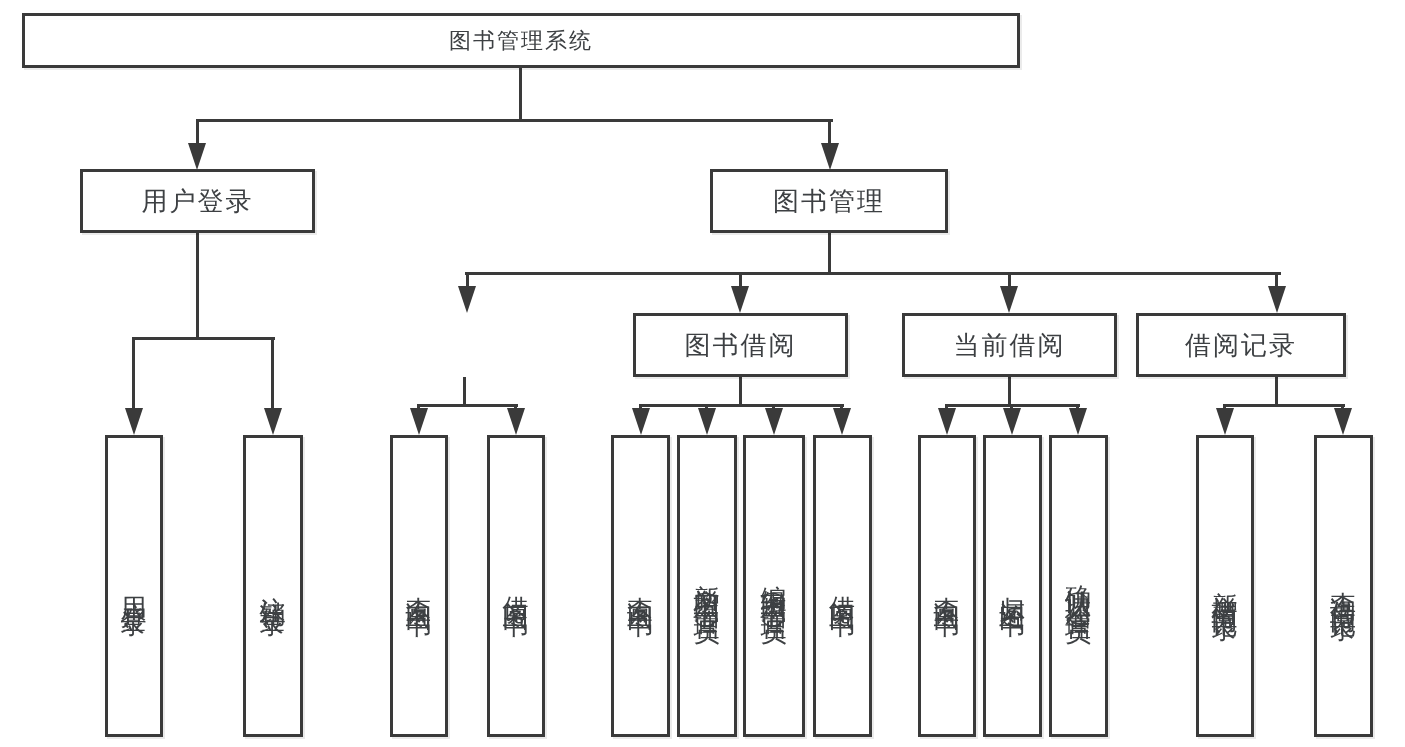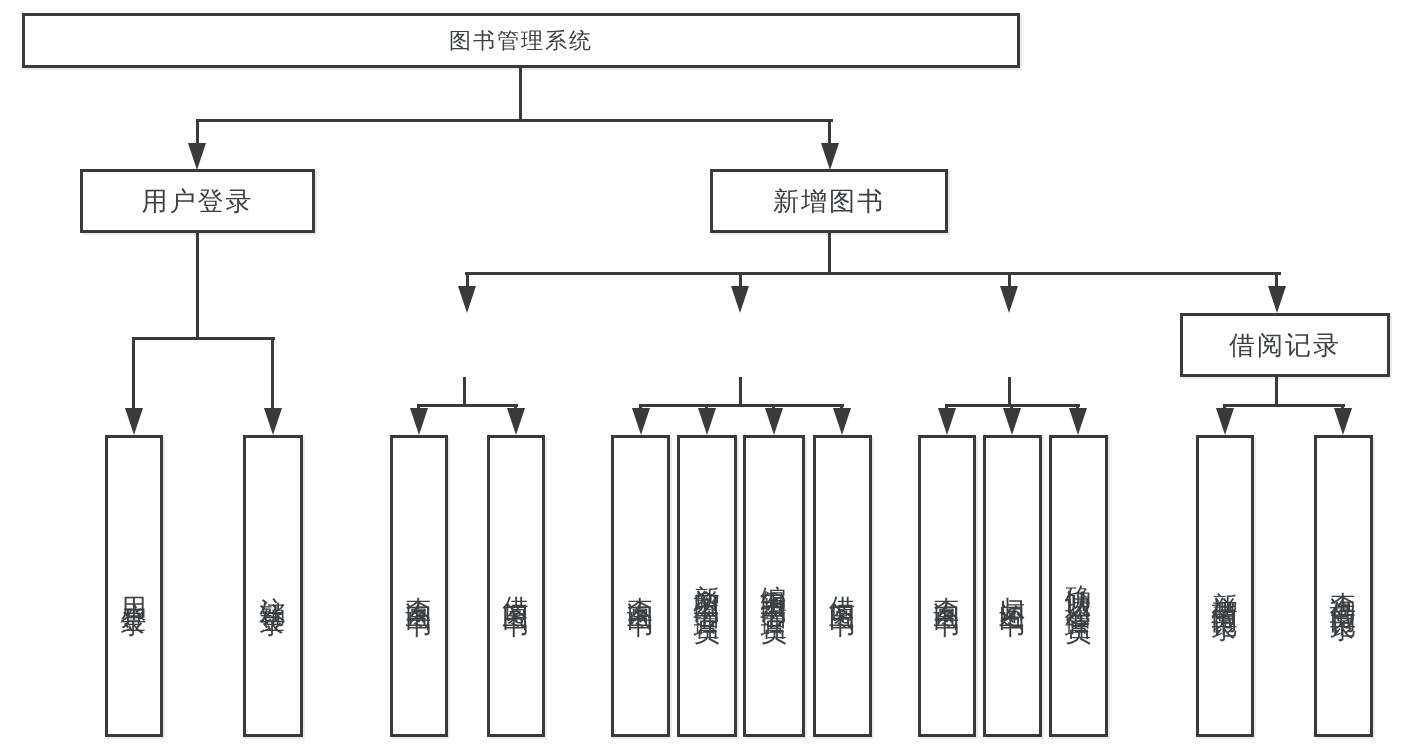--- a/index.html
+++ b/index.html
@@ -36,26 +36,28 @@
 </style>
 </head>
 <body>
 
 <div class="canvas">
 
   <div class="node root-box" style="left:22px; top:13px; width:998px; height:55px;">图书管理系统</div>
 
   <div class="node h-box" style="left:80px; top:169px; width:235px; height:64px;">用户登录</div>
 
-  <div class="node h-box" style="left:710px; top:169px; width:238px; height:64px;">新增图书</div>
+  <div class="node h-box" style="left:710px; top:169px; width:238px; height:64px;">图书管理</div>
 
 
+  <div class="node h-box" style="left:633px; top:313px; width:215px; height:64px;">图书借阅</div>
 
+  <div class="node h-box" style="left:902px; top:313px; width:215px; height:64px;">当前借阅</div>
 
-  <div class="node h-box" style="left:1180px; top:313px; width:210px; height:64px;">借阅记录</div>
+  <div class="node h-box" style="left:1136px; top:313px; width:210px; height:64px;">借阅记录</div>
 
   <div class="node leaf-box" style="left:105px; top:435px; width:58px; height:302px;">
     <span class="vtext">用户登录</span>
   </div>
   <div class="node leaf-box" style="left:243px; top:435px; width:60px; height:302px;">
     <span class="vtext">注销登录</span>
   </div>
 
   <div class="node leaf-box" style="left:390px; top:435px; width:58px; height:302px;">
     <span class="vtext">查询图书</span>

